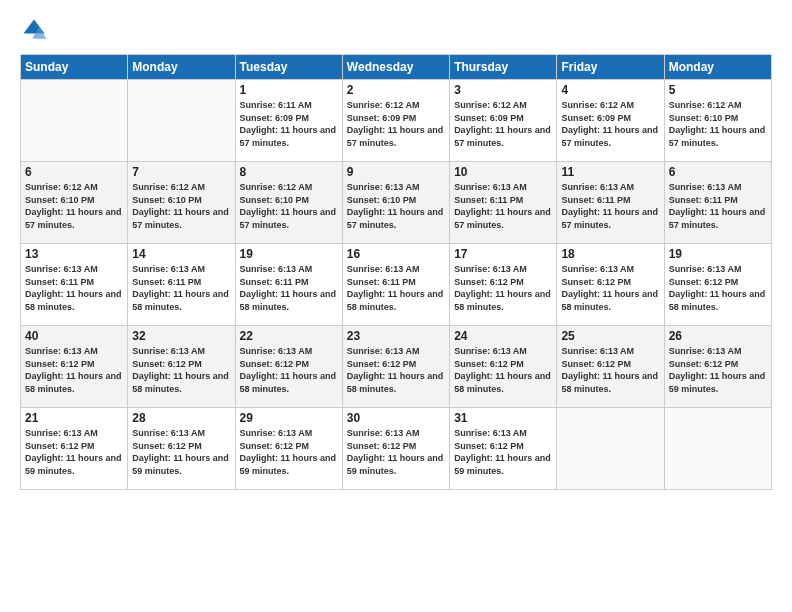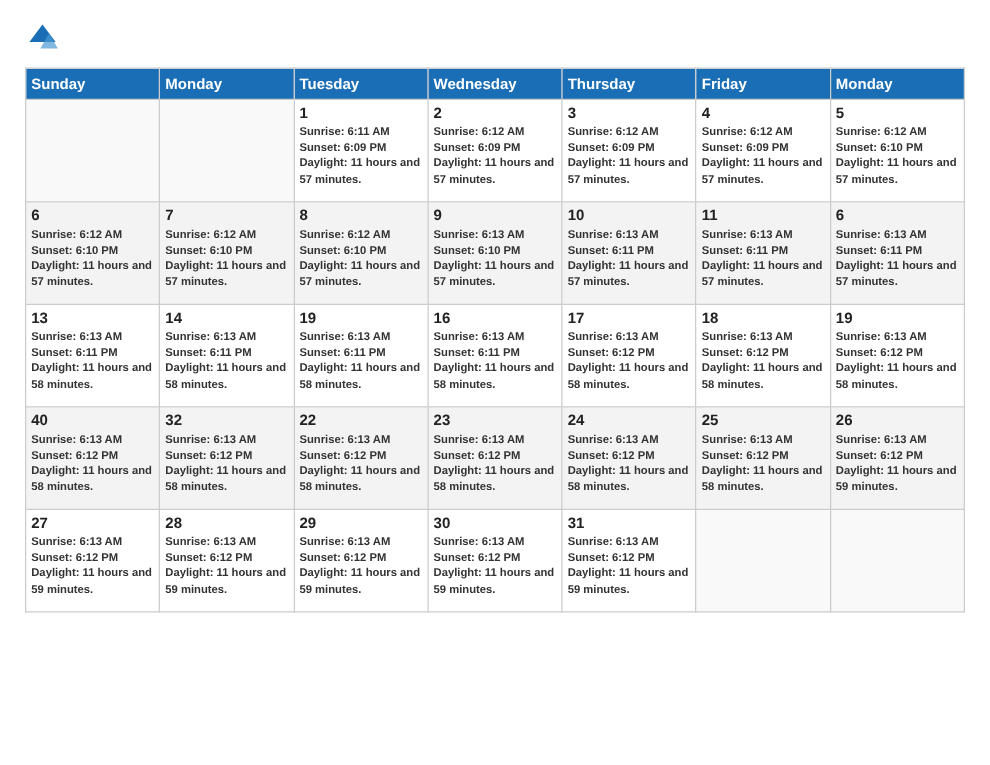--- a/index.html
+++ b/index.html
@@ -301,21 +301,21 @@
           </td>
           <td>
             <span class="day-num">26</span>
             <div class="cell-info" style="white-space: pre-line;">Sunrise: 6:13 AM
 Sunset: 6:12 PM
 Daylight: 11 hours and 59 minutes.</div>
           </td>
         </tr>
         <tr>
           <td>
-            <span class="day-num">27</span>
+            <span class="day-num">21</span>
             <div class="cell-info" style="white-space: pre-line;">Sunrise: 6:13 AM
 Sunset: 6:12 PM
 Daylight: 11 hours and 59 minutes.</div>
           </td>
           <td>
             <span class="day-num">28</span>
             <div class="cell-info" style="white-space: pre-line;">Sunrise: 6:13 AM
 Sunset: 6:12 PM
 Daylight: 11 hours and 59 minutes.</div>
           </td>

